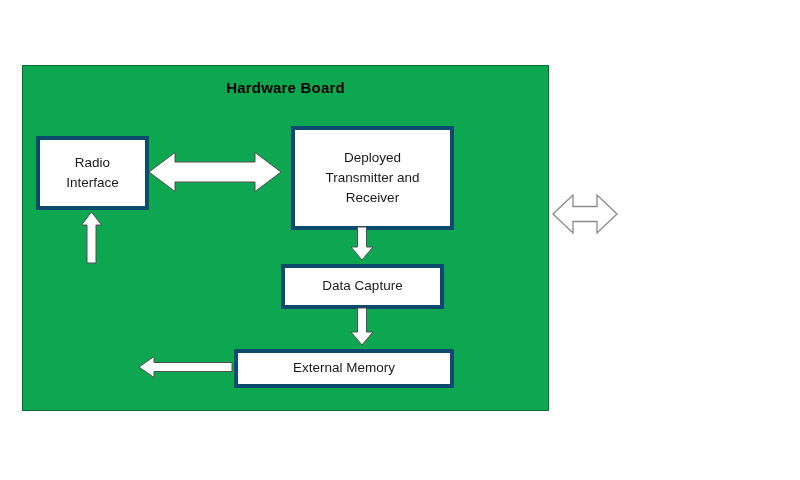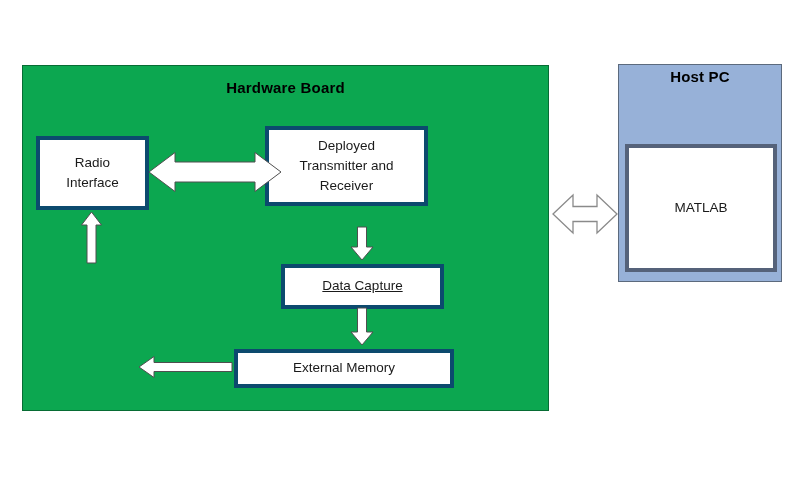--- a/index.html
+++ b/index.html
@@ -30,22 +30,22 @@
   .block {
     position: absolute;
     background: #ffffff;
     border: 4px solid #0c4a6e;
     display: flex; align-items: center; justify-content: center;
     text-align: center;
     font-size: 13.5px; line-height: 1.5; color: #1a1a1a;
   }
   
   .blk-radio    { left: 13px;  top: 70px;  width: 113px; height: 74px;  padding: 0 14px; }
-  .blk-deployed { left: 242px; top: 60px;  width: 163px; height: 80px; padding: 17px 22px; }
-  .blk-capture  { left: 258px; top: 198px; width: 163px; height: 45px; text-decoration: underline; }
+  .blk-deployed { left: 268px; top: 60px;  width: 163px; height: 104px; padding: 17px 22px; }
+  .blk-capture  { left: 258px; top: 198px; width: 163px; height: 45px; }
   .blk-external { left: 211px; top: 283px; width: 220px; height: 39px; align-items: center; }
   .blk-transmit { left: 23px;  top: 198px; width: 92px;  height: 123px; padding: 0 8px; }
   
   .blk-matlab   { left: 6px;   top: 79px;  width: 152px; height: 128px; border-color: #55627a; }
 
   svg.arrows {
     position: absolute; left: 0; top: 0; width: 800px; height: 480px;
     pointer-events: none;
   }
   .arrow-filled   { fill: #ffffff; stroke: #4f4f4f; stroke-width: 1; }
@@ -70,27 +70,20 @@
     <div class="block blk-capture">
       <span>Data Capture</span>
     </div>
 
     <div class="block blk-external">
       <span>External Memory</span>
     </div>
 
   </div>
 
-  <div class="hostpc" style="background-color: rgb(151, 177, 216);">
-    <div class="region-title">Host PC</div>
-
-    <div class="block blk-matlab">
-      <span>MATLAB</span>
-    </div>
-  </div>
 
   <svg class="arrows" viewBox="0 0 800 480">
 
     <polygon class="arrow-filled" points="149,172 175,152.5 175,162 255,162 255,152.5 281,172 255,191.5 255,182 175,182 175,191.5"></polygon>
 
     <polygon class="arrow-filled" points="357.5,227 366.5,227 366.5,247 373,247 362,260 351,247 357.5,247"></polygon>
 
     <polygon class="arrow-filled" points="357.5,308 366.5,308 366.5,332 373,332 362,345 351,332 357.5,332"></polygon>
 
     <polygon class="arrow-filled" points="139,367 154,356.5 154,362.5 232,362.5 232,371.5 154,371.5 154,377.5"></polygon>

